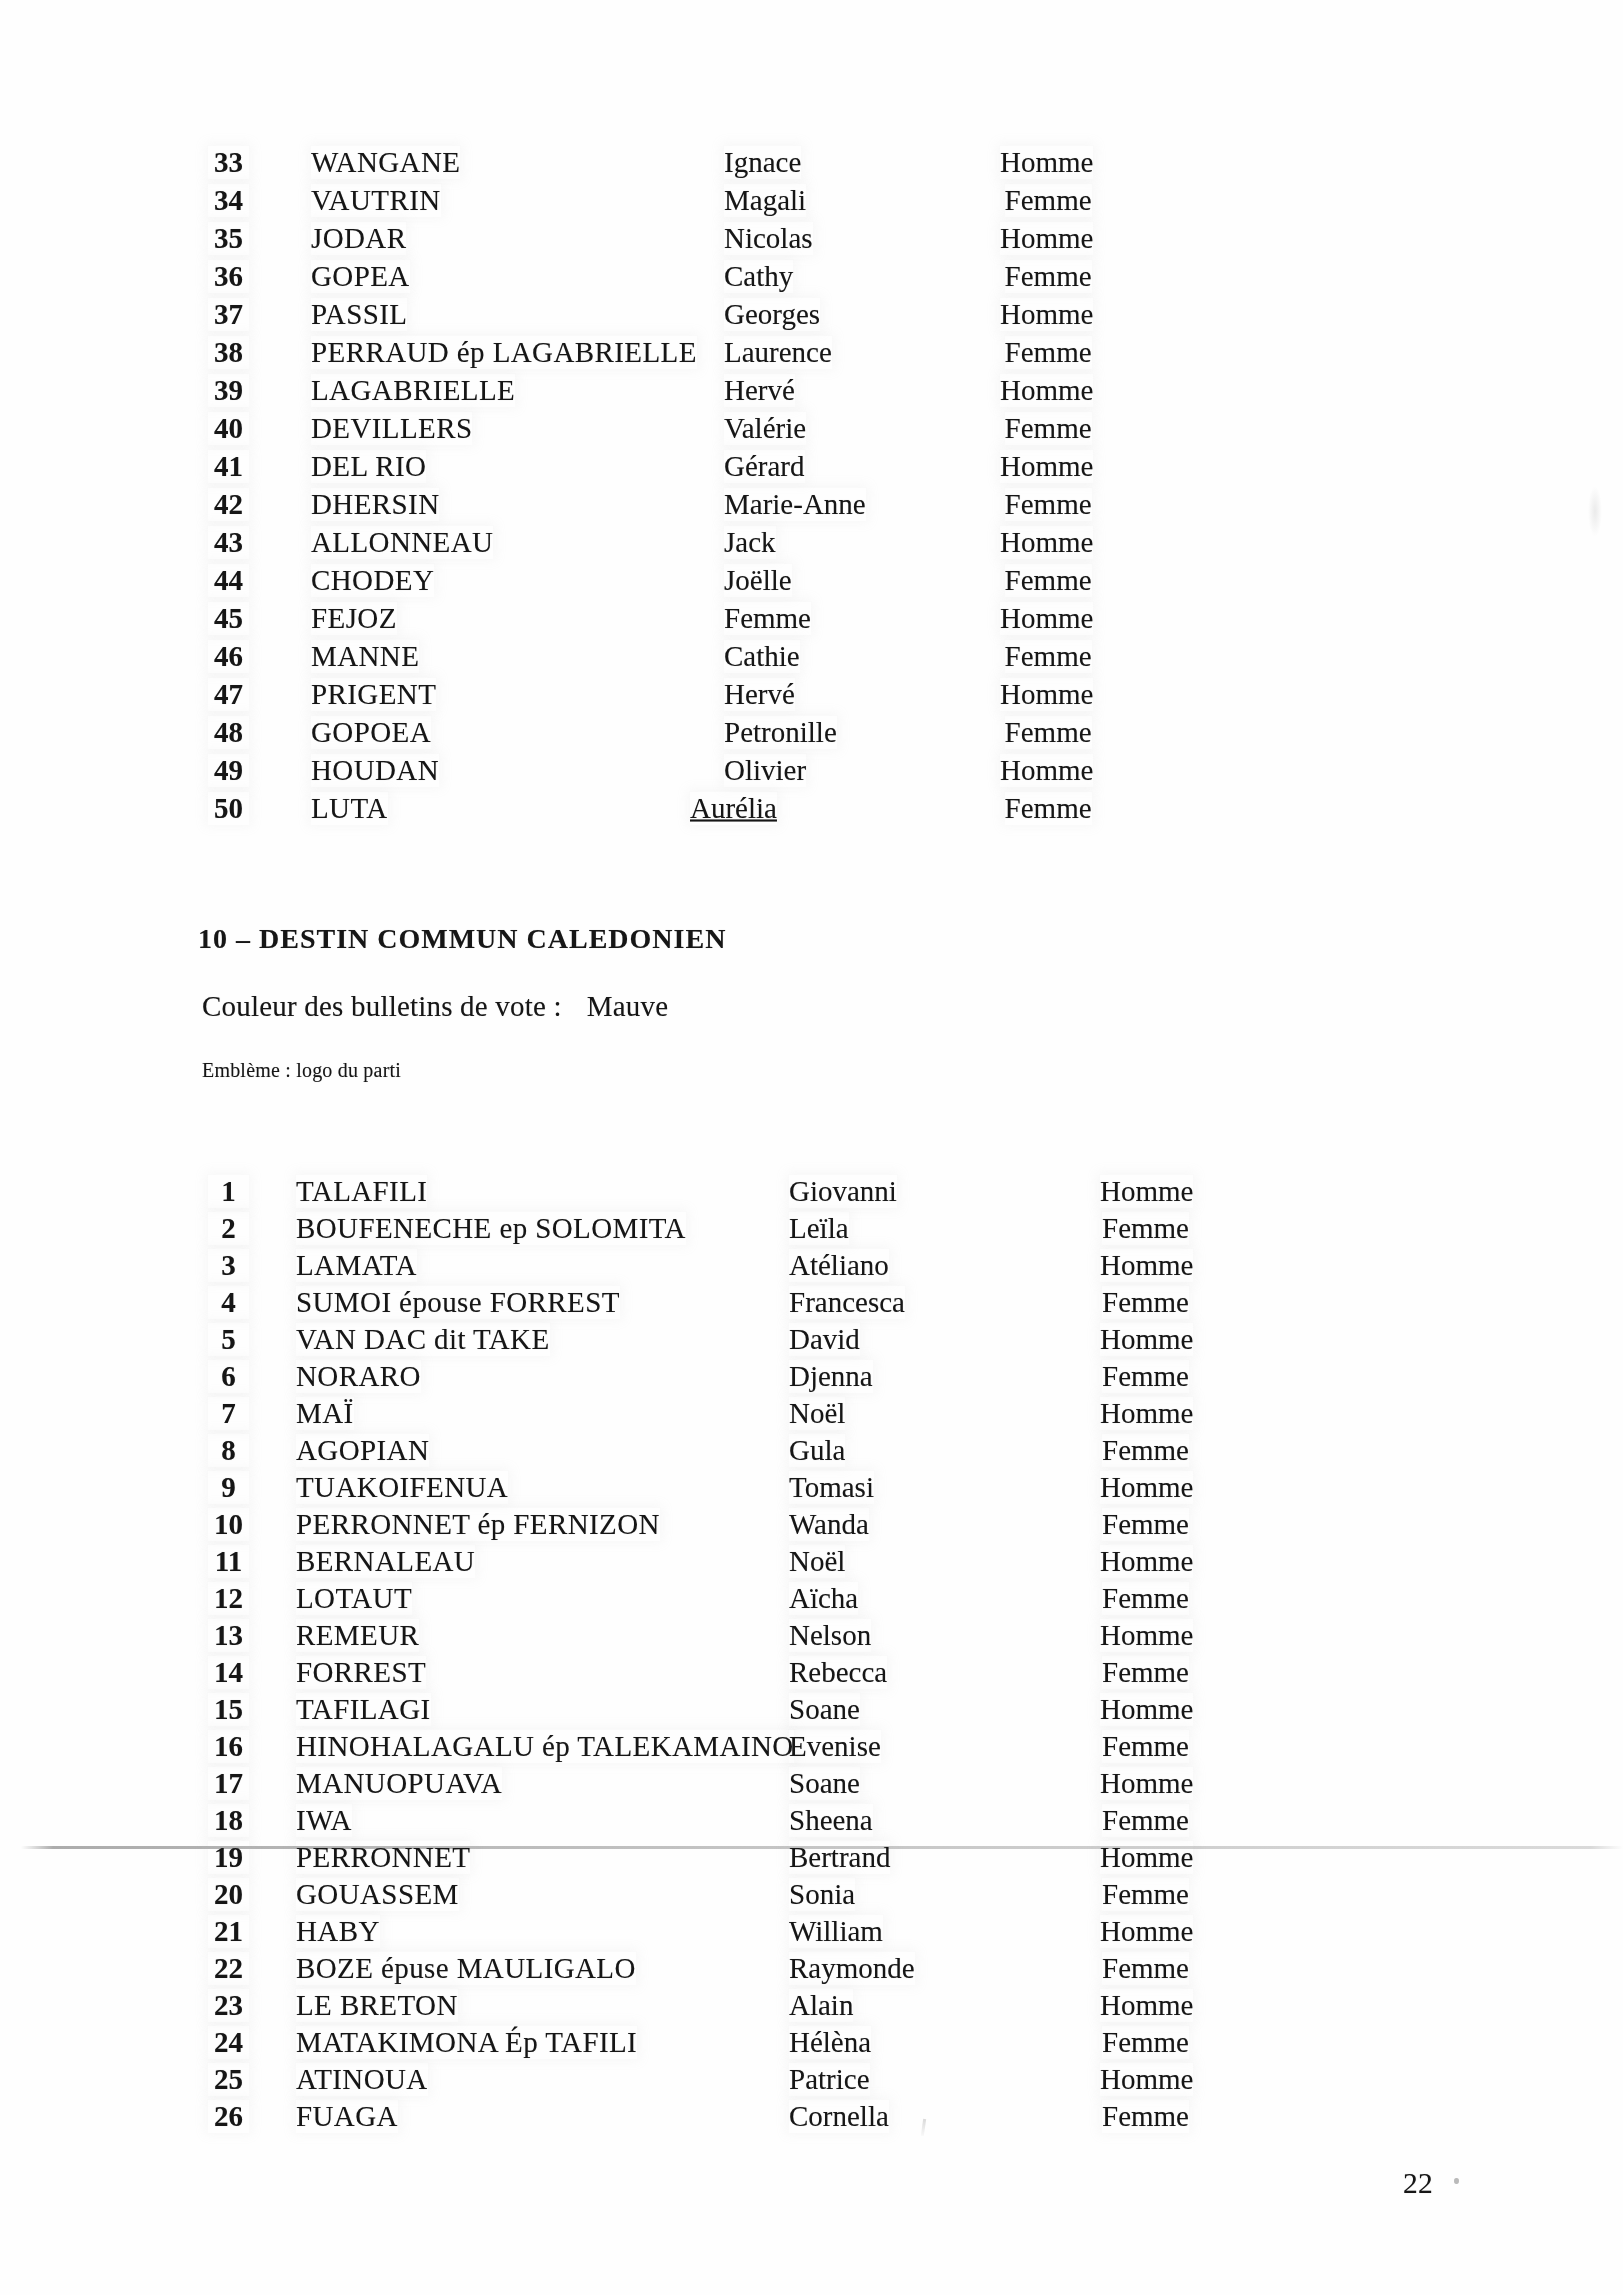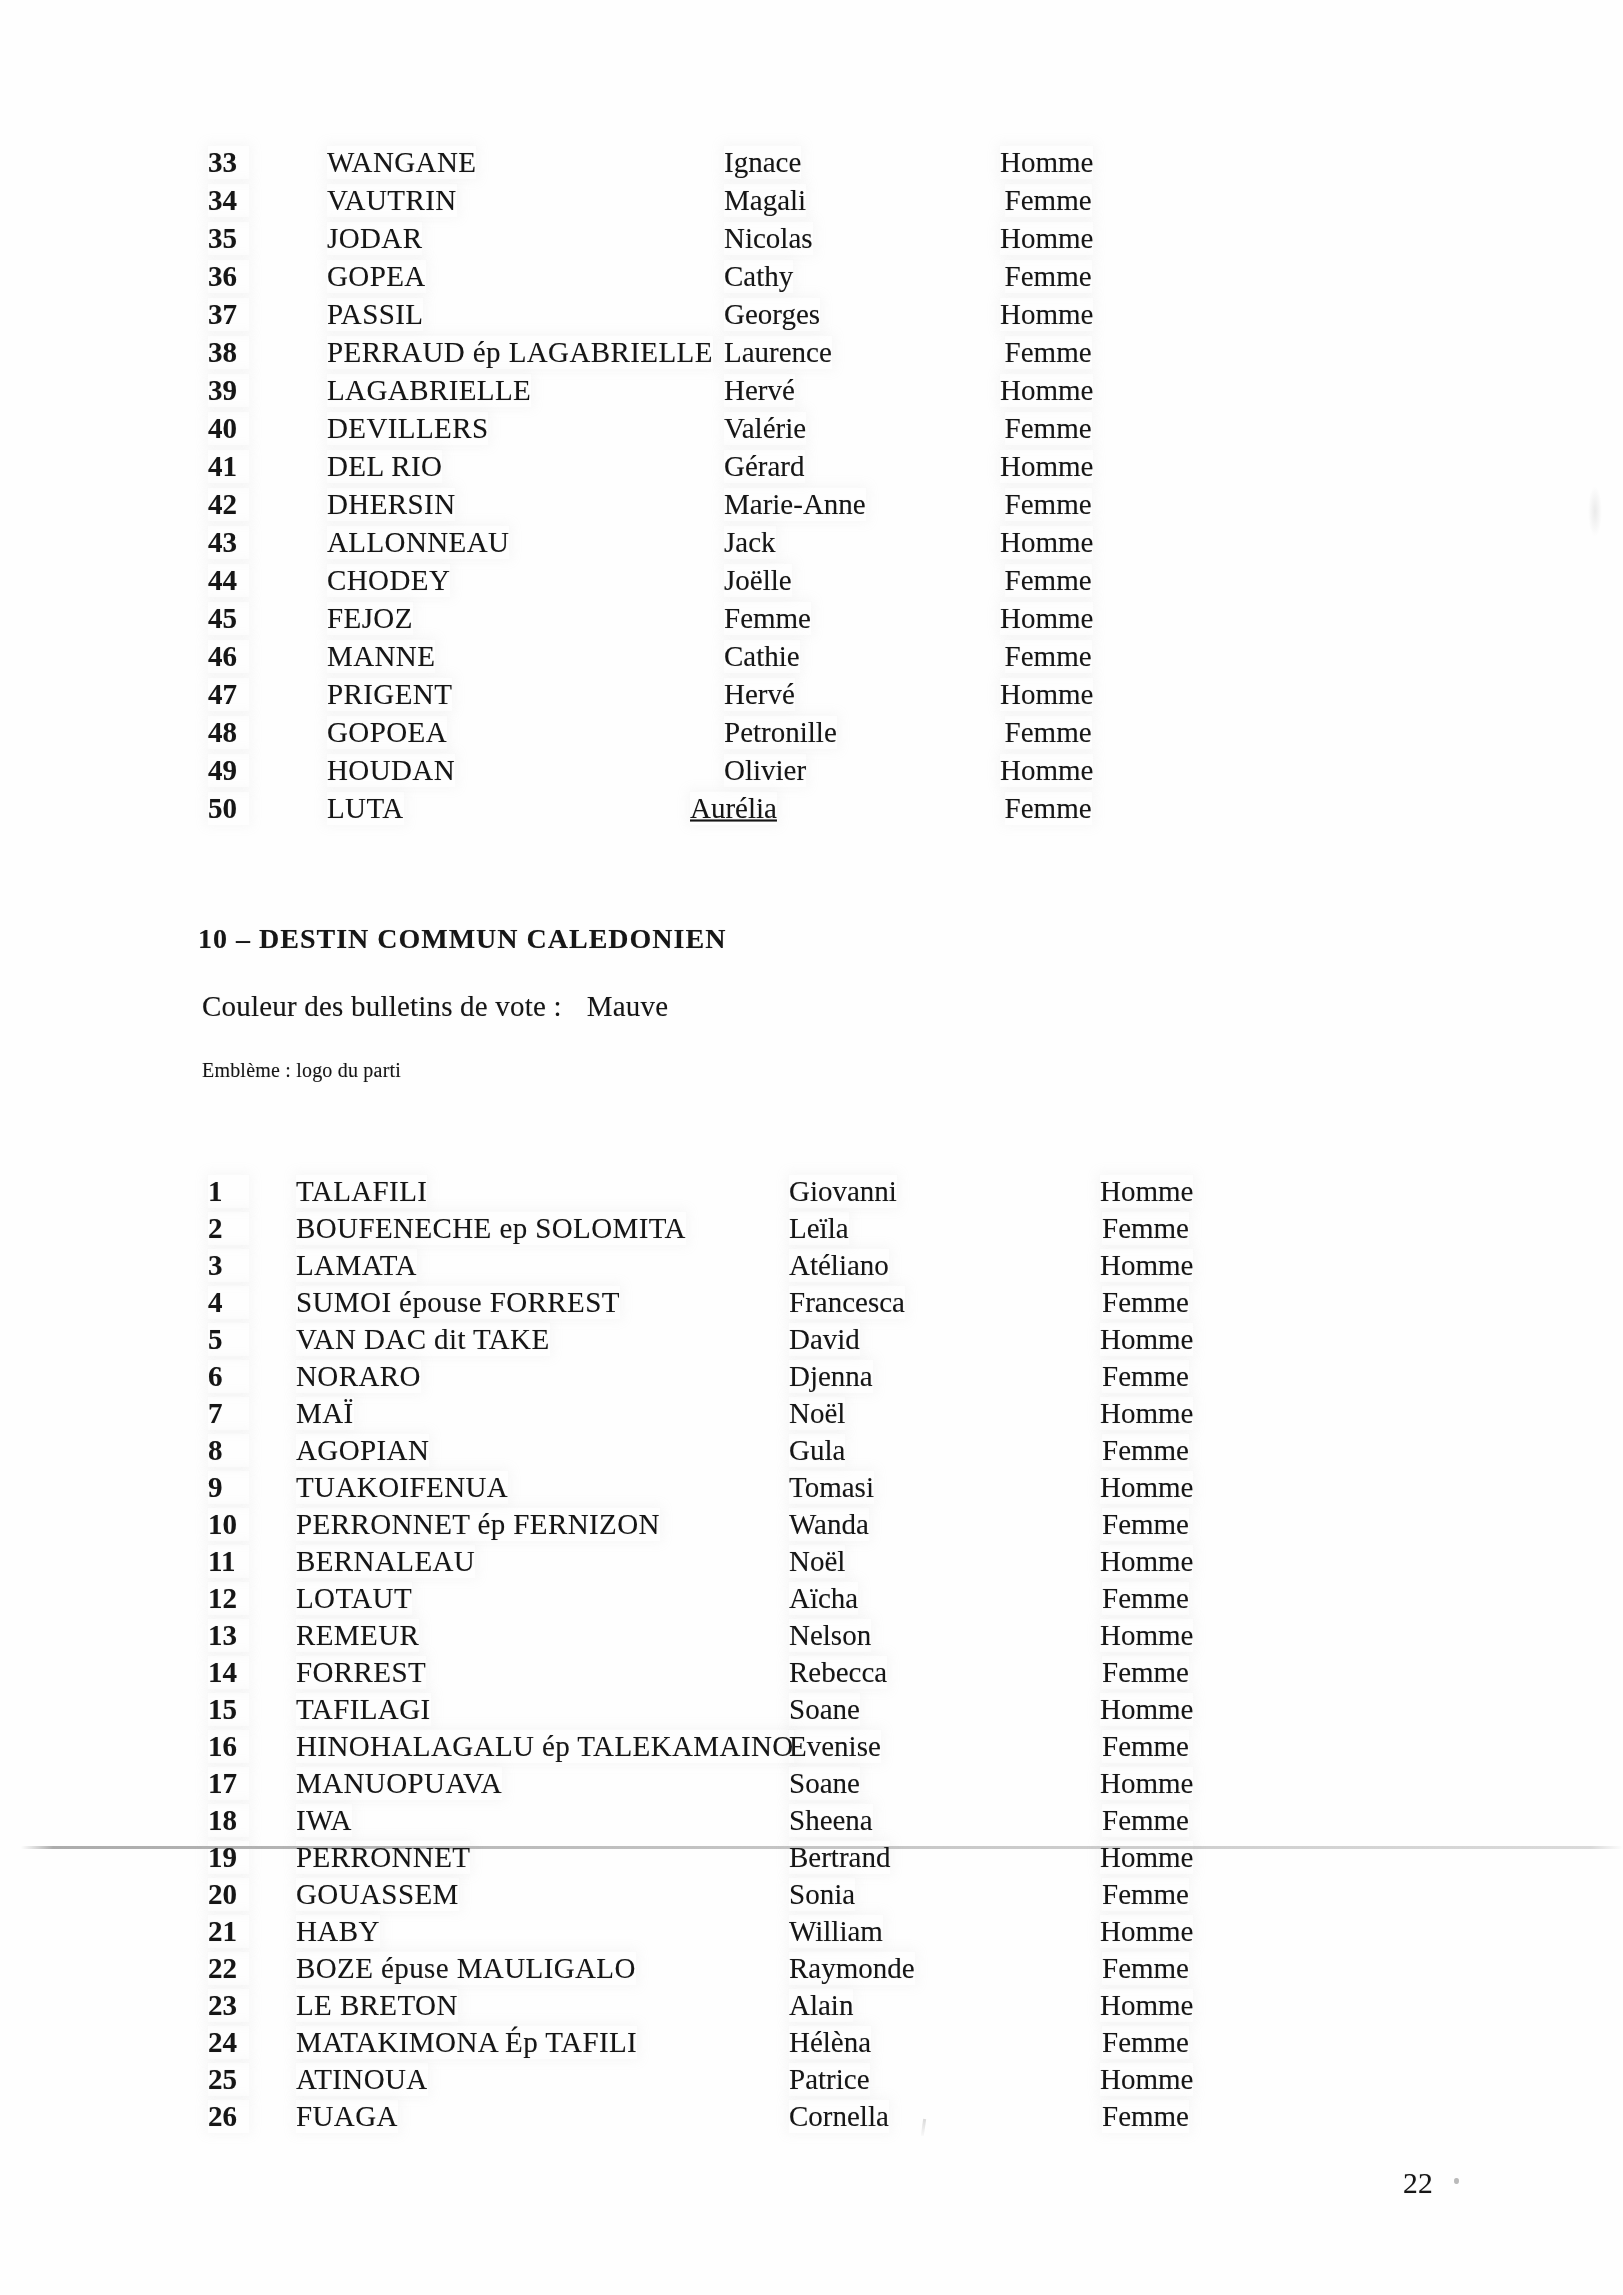--- a/index.html
+++ b/index.html
@@ -28,28 +28,28 @@
   .clist .row { position: relative; }
   .clist .row > span {
     position: absolute;
     top: 50%;
     transform: translateY(-50%);
     font-size: 29px;
     white-space: nowrap;
     text-shadow: 0 0 0.7px rgba(40,40,40,0.35);
     box-shadow: 0 0 10.5px 2.6px rgba(185,185,185,0.10);
   }
-  .c-num   { font-weight: 700; text-align: left; }
+  .c-num   { font-weight: 700; text-align: center; }
   .c-last  { letter-spacing: 0.4px; }
 
   
   #list-continuation { top: 143px; }
   #list-continuation .row { height: 38px; }
   #list-continuation .c-num   { left: 208px; width: 41px; }
-  #list-continuation .c-last  { left: 327px; }
+  #list-continuation .c-last  { left: 311px; }
   #list-continuation .c-first { left: 724px; }
   #list-continuation .c-gender{ left: 1000px; }
   #list-continuation .c-gender[data-value="Femme"] { margin-left: 4.6px; }
   
   #list-continuation .row:last-child .c-first { margin-left: -34px; text-decoration: underline; }
 
   
   #list-party { top: 1172px; }
   #list-party .row { height: 37px; }
   #list-party .c-num   { left: 208px; width: 41px; }

